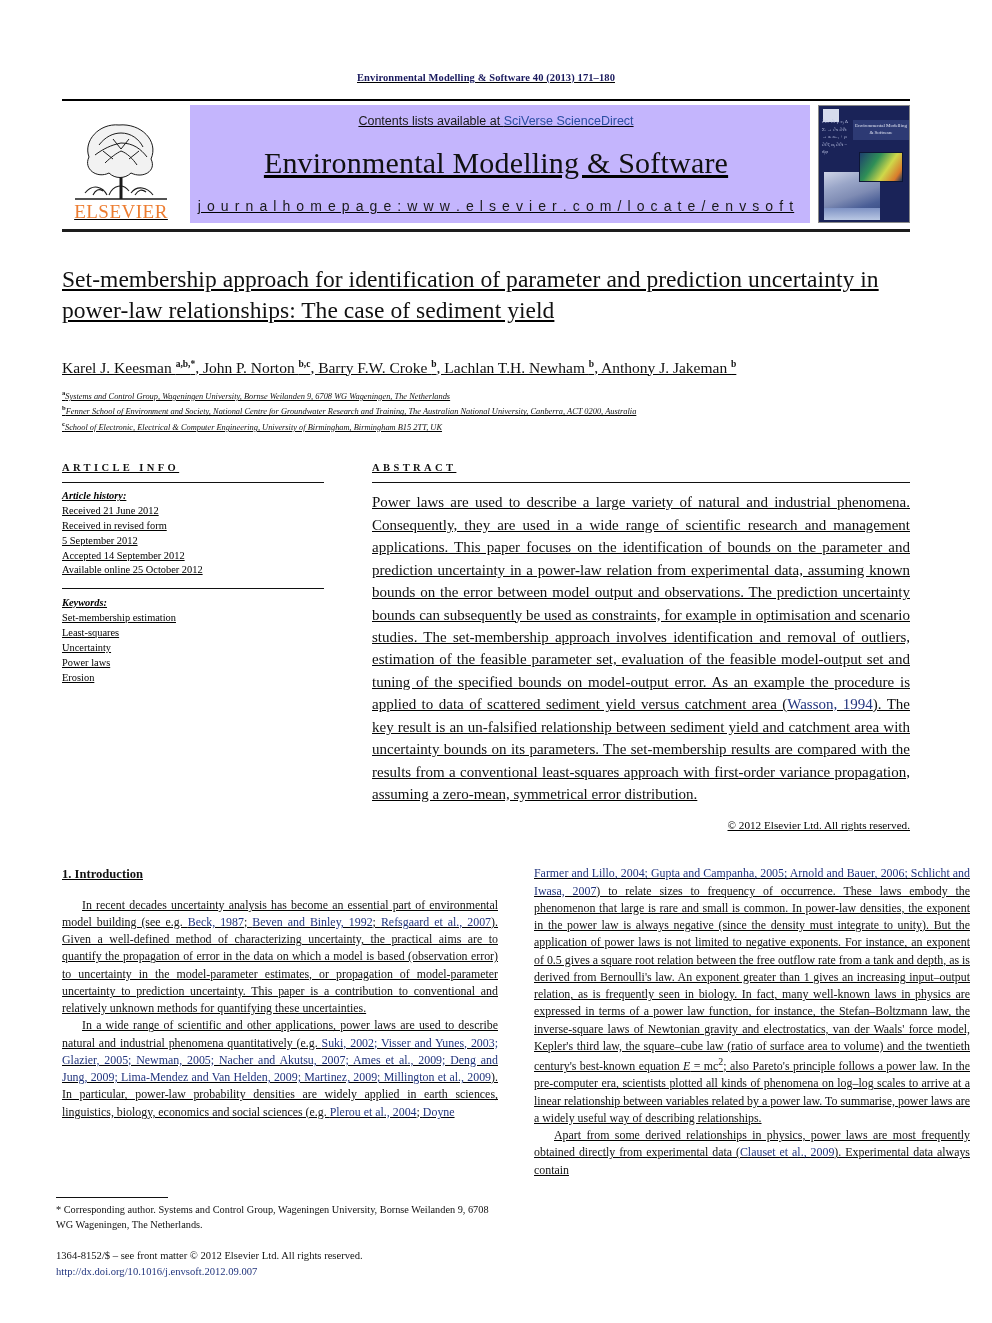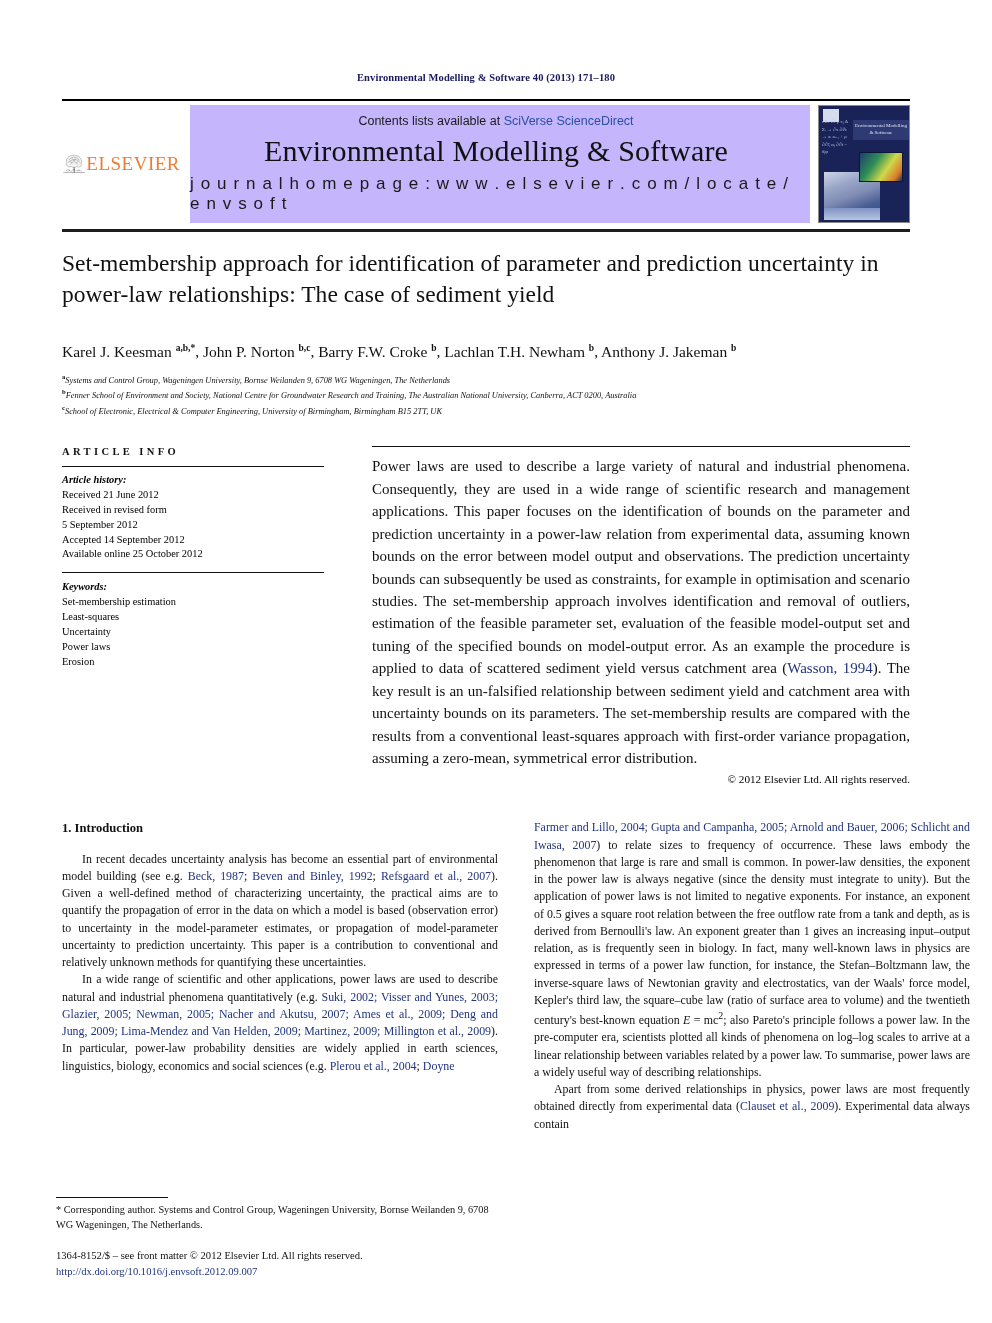--- a/index.html
+++ b/index.html
@@ -14,20 +14,21 @@
     color: #000000;
     position: relative;
     overflow: hidden;
   }
   .page {
     position: relative;
     width: 972px;
     height: 1323px;
     box-sizing: border-box;
     padding: 0 62px;
+    text-decoration: underline;
   }
 
   
   .running-head {
     text-align: center;
     font-size: 10.5px;
     font-weight: bold;
     color: #1a1a5e;
     padding-top: 72px;
     letter-spacing: .1px;
@@ -41,21 +42,21 @@
   .masthead {
     display: flex;
     align-items: stretch;
     height: 118px;
     margin-top: 4px;
   }
   .elsevier-logo {
     width: 118px;
     flex: 0 0 118px;
     display: flex;
-    flex-direction: row;
+    flex-direction: column;
     justify-content: flex-end;
     align-items: center;
     padding-bottom: 2px;
   }
   .tree-svg { display:block; }
   .elsevier-word {
     font-family: "Liberation Serif", serif;
     font-size: 19px;
     letter-spacing: .5px;
     color: #ED7D31;
@@ -81,21 +82,21 @@
   }
   .contents-line .sd-link { color: #2b4ea2; }
   .journal-name {
     font-family: "Liberation Serif", serif;
     font-size: 30px;
     color: #111;
     letter-spacing: .2px;
   }
   .homepage-line {
     font-family: "Liberation Sans", sans-serif;
-    font-size: 17px;
+    font-size: 14px;
     letter-spacing: 1.1px;
     color: #1a1a1a;
   }
   .cover-thumb {
     width: 92px;
     flex: 0 0 92px;
     height: 118px;
     position: relative;
     background: #1a2358;
     overflow: hidden;
@@ -138,21 +139,21 @@
   }
   .masthead-rule-bottom {
     border-top: 3px solid #1d1d1d;
     margin-top: 6px;
   }
 
   
   .title {
     font-size: 23.5px;
     line-height: 1.33;
-    margin: 16px 0 0 0;
+    margin: 32px 0 0 0;
     font-weight: normal;
     color: #111;
     letter-spacing: .05px;
   }
   .authors {
     font-size: 15.5px;
     margin-top: 31px;
     color: #111;
     line-height: 1.3;
   }
@@ -205,21 +206,21 @@
   .abstract-body {
     font-size: 15px;
     line-height: 1.495;
     text-align: justify;
     padding-top: 8px;
     color: #111;
   }
   .abstract-copy {
     text-align: right;
     font-size: 11.2px;
-    margin-top: 4px;
+    margin-top: 14px;
   }
   a.ref, .ref {
     color: #22357e;
     text-decoration: none;
   }
 
   
   .body-cols {
     display: flex;
     margin-top: 34px;
@@ -342,20 +343,21 @@
         <div class="lead">Keywords:</div>
         <div>Set-membership estimation</div>
         <div>Least-squares</div>
         <div>Uncertainty</div>
         <div>Power laws</div>
         <div>Erosion</div>
       </div>
     </div>
 
     <div class="col-abstract">
+      <div class="sec-head">ABSTRACT</div>
       <div class="hr-thin"></div>
       <div class="abstract-body"><span>Power laws are used to describe a large variety of natural and industrial phenomena. Consequently, they are used in a wide range of scientific research and management applications. This paper focuses on the identification of bounds on the parameter and prediction uncertainty in a power-law relation from experimental data, assuming known bounds on the error between model output and observations. The prediction uncertainty bounds can subsequently be used as constraints, for example in optimisation and scenario studies. The set-membership approach involves identification and removal of outliers, estimation of the feasible parameter set, evaluation of the feasible model-output set and tuning of the specified bounds on model-output error. As an example the procedure is applied to data of scattered sediment yield versus catchment area (</span><a class="ref">Wasson, 1994</a><span>). The key result is an un-falsified relationship between sediment yield and catchment area with uncertainty bounds on its parameters. The set-membership results are compared with the results from a conventional least-squares approach with first-order variance propagation, assuming a zero-mean, symmetrical error distribution.</span></div>
       <div class="abstract-copy">© 2012 Elsevier Ltd. All rights reserved.</div>
     </div>
   </div>
 
   <div class="body-cols">
 
     <div class="bcol left">
       <div class="sec-title">1. Introduction</div>

